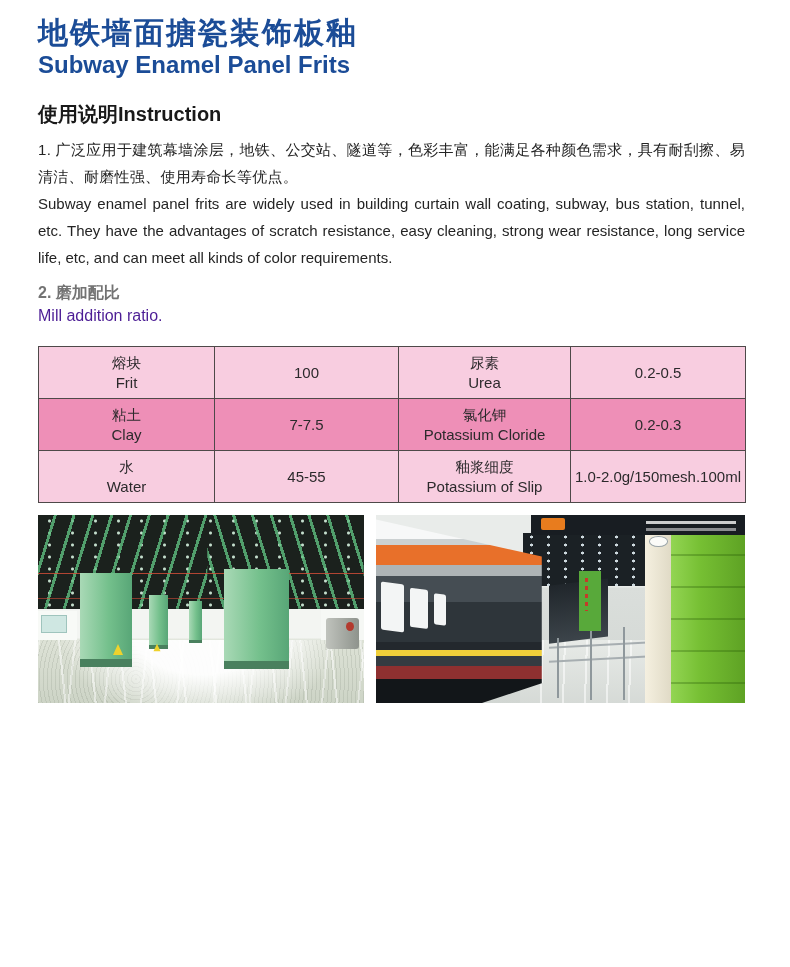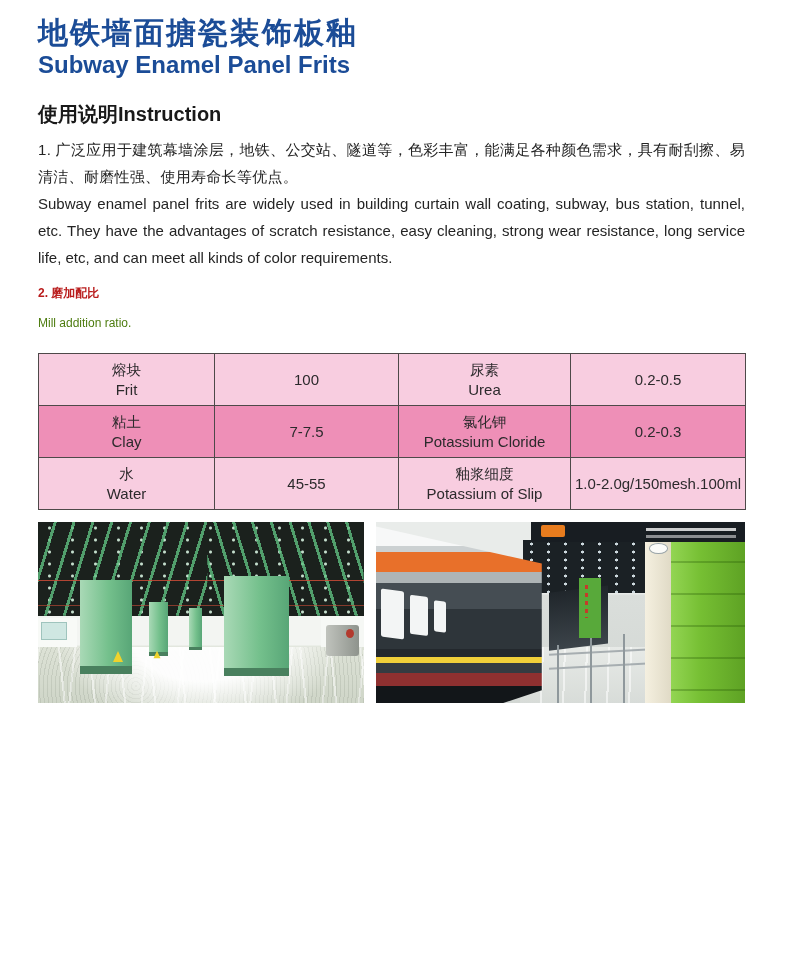--- a/index.html
+++ b/index.html
@@ -10,22 +10,22 @@
   html,body{margin:0;padding:0;background:#ffffff;}
   body{width:790px;height:967px;font-family:"Liberation Sans","DejaVu Sans",sans-serif;color:#262626;}
   .page{width:790px;height:703px;padding:16px 45px 0 38px;position:relative;overflow:hidden;}
 
   .title-cn{font-size:30px;line-height:34px;font-weight:bold;color:var(--title-blue);letter-spacing:2px;margin:0;}
   .title-en{font-size:24px;line-height:26px;font-weight:bold;color:var(--title-blue);margin-top:2px;}
   .instr-heading{font-size:20px;line-height:24px;font-weight:bold;color:#191919;margin-top:24px;}
   .paras{margin-top:10px;}
   .para{font-size:15px;line-height:27px;text-align:justify;margin:0;color:#242424;}
   .para-cn{letter-spacing:.3px;}
-  .ratio-cn{font-size:12px;line-height:20px;font-weight:bold;color:#b91c1c;margin-top:12px;}
-  .ratio-en{font-size:12px;line-height:20px;color:#4d7c0f;margin-top:10px;}
+  .ratio-cn{font-size:16px;line-height:20px;font-weight:bold;color:#737373;margin-top:12px;}
+  .ratio-en{font-size:16px;line-height:20px;color:#4c1d95;margin-top:3px;}
 
   table.mill{border-collapse:collapse;table-layout:fixed;width:707px;margin-top:20px;}
   table.mill td{border:1px solid var(--table-border);height:52px;text-align:center;vertical-align:middle;
     font-size:15px;line-height:19px;color:var(--text-dark);padding:2px 1px;overflow:hidden;}
   tr.row-light td{background:var(--row-light);}
   tr.row-dark td{background:var(--row-dark);}
   .c-cn{display:block;font-size:14.5px;}
   .c-en{display:block;font-size:15px;white-space:nowrap;}
   .c-val{font-size:15px;white-space:nowrap;}
 

